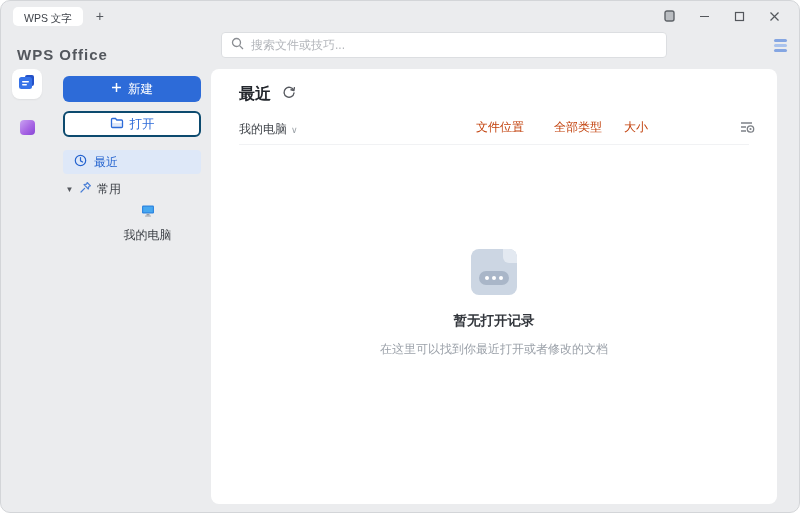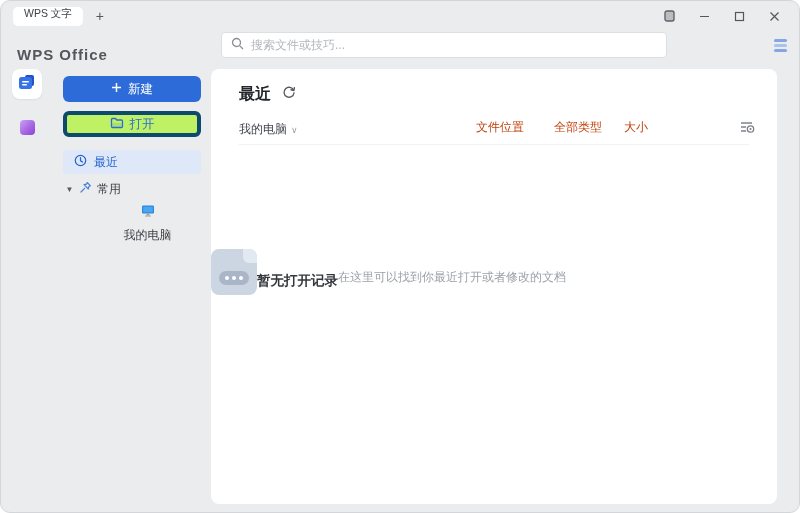--- a/index.html
+++ b/index.html
@@ -5,21 +5,21 @@
   * { margin:0; padding:0; box-sizing:border-box; }
   html,body { background:#fff; font-family:"Liberation Sans","DejaVu Sans",sans-serif; }
   .window {
     position:relative; width:800px; height:513px; overflow:hidden;
     background:#ebecee; border:1px solid #d3d5d8; border-radius:10px;
   }
   
   .tabbar { height:30px; display:flex; align-items:center; padding:0 12px; }
   .tab {
     background:#fff; height:19px; padding:0 11px; border-radius:5px;
-    display:flex; align-items:flex-start; font-size:10.5px; color:#3f434a;
+    display:flex; align-items:flex-end; font-size:10.5px; color:#3f434a;
   }
   .newtab { margin-left:13px; color:#54585e; font-size:14px; line-height:1; cursor:default; }
   .win-controls { margin-left:auto; display:flex; align-items:center; gap:9px; }
   .win-btn { width:26px; height:20px; display:flex; align-items:center; justify-content:center; }
   
   .header { height:32px; position:relative; display:flex; align-items:flex-end; }
   .logo { margin-left:16px; font-size:15px; font-weight:600; letter-spacing:1px; color:#53575d; }
   .search {
     position:absolute; left:220px; top:1px; width:446px; height:26px;
     background:#fff; border:1px solid #dcdee1; border-radius:4px;
@@ -42,21 +42,21 @@
     box-shadow:0 1px 2px rgba(0,0,0,.06);
   }
   .rail-apps { margin-top:13px; width:30px; height:30px; display:flex; align-items:center; justify-content:center; }
   .apps-sq { width:15px; height:15px; border-radius:4px; background:linear-gradient(135deg,#c9a2f2 0%,#a866e4 55%,#8746d6 100%); }
   .sidebar { width:158px; padding:13px 10px 8px 10px; }
   .btn {
     width:100%; height:26px; border-radius:6px; display:flex; align-items:center; justify-content:center;
     gap:6px; font-size:12.5px; cursor:default;
   }
   .btn-new { background:#2d6bd8; color:#fff; margin-bottom:9px; }
-  .btn-open { background:#bef264; color:#2d6bd8; border:4px solid #0c4a6e; }
+  .btn-open { background:#ffffff; color:#2d6bd8; border:2px solid #0c4a6e; }
   .nav { margin-top:13px; }
   .nav-row {
     height:24px; border-radius:4px; display:flex; align-items:center;
     font-size:12px; color:#3b3f45; margin-bottom:3px;
   }
   .nav-row.active { background:#dee8f8; color:#2463cf; }
   .nav-recent { padding-left:11px; gap:7px; }
   .nav-common { padding-left:2px; gap:5px; }
   .nav-child { padding-left:31px; gap:7px;flex-direction:column; }
   .caret { font-size:8px; color:#55585e; width:9px; text-align:center; }
@@ -64,21 +64,21 @@
   .main { flex:1; margin:6px 22px 8px 0; background:#fff; border-radius:8px; position:relative; padding:0 28px; }
   .title-row { padding-top:15px; display:flex; align-items:center; gap:11px; }
   .page-title { font-size:16px; font-weight:bold; color:#23272d; }
   .filter-row { margin-top:14px; height:26px; position:relative; border-bottom:1px solid #f1f2f4; }
   .filter { display:inline-flex; align-items:center; gap:4px; font-size:12px; color:#41454b; }
   .chev { font-size:9px; color:#9aa0a6; }
   .col { position:absolute; top:0; font-size:12px; color:#c2410c; }
   .col-loc { left:237px; } .col-mod { left:315px; } .col-size { left:385px; }
   .col-settings { position:absolute; right:-6px; top:1px; }
   
-  .empty { position:absolute; top:180px; left:0; right:0; display:flex; flex-direction:row; align-items:center; }
+  .empty { position:absolute; top:180px; left:0; right:0; display:flex; flex-direction:column; align-items:center; }
   .empty-doc { position:relative; width:46px; height:46px; }
   .doc-body { position:absolute; inset:0; background:#ccd6e3; border-radius:8px; }
   .doc-fold {
     position:absolute; top:0; right:0; width:14px; height:14px;
     background:#e3e9f1; border-radius:0 8px 0 6px;
   }
   .doc-pill {
     position:absolute; left:8px; top:22px; width:30px; height:14px; border-radius:7px;
     background:#a9b6c8; display:flex; align-items:center; justify-content:center; gap:3px;
   }

